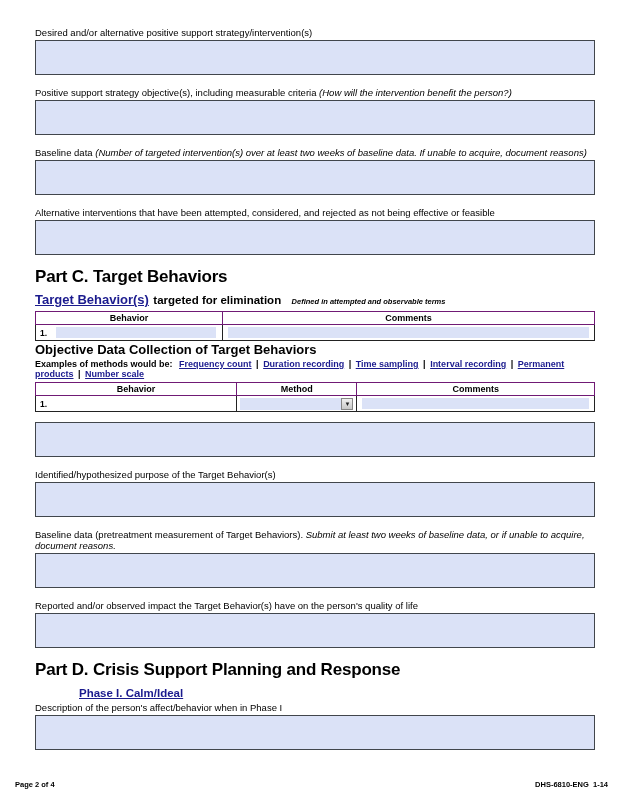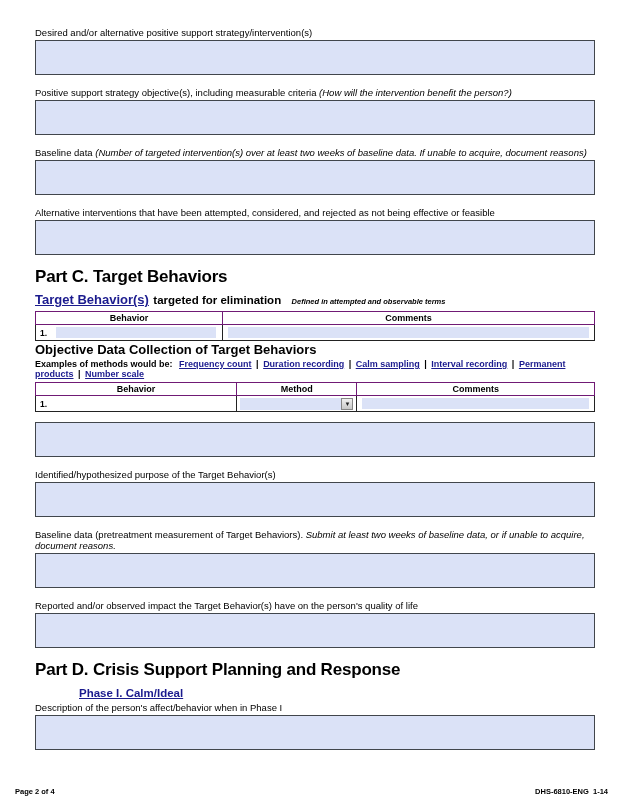--- a/index.html
+++ b/index.html
@@ -80,21 +80,21 @@
   .tbl-gap { margin-bottom: 10px; }
 
   .phase-link {
     display: inline-block;
     font-size: 11.5px; font-weight: bold;
     color: #1b1b8e; text-decoration: underline; cursor: pointer;
     margin-bottom: 3px;
   }
 
   .footer {
-    position: absolute; left: 0; right: 0; bottom: 5px;
+    position: absolute; left: 0; right: 0; bottom: 12px;
     display: flex; justify-content: space-between;
     padding: 0 17px 0 15px;
     font-size: 7.5px; font-weight: bold; white-space: pre;
   }
 </style>
 </head>
 <body>
 
 <div class="content">
 
@@ -156,21 +156,21 @@
 
 
   <div class="obj-heading">Objective Data Collection of Target Behaviors</div>
 
   <div class="methods-line">
     <span class="lead">Examples of methods would be:</span>
     <span class="lnk" style="color: rgb(27, 27, 142);">Frequency count</span>
     <span class="sep">|</span>
     <span class="lnk" style="color: rgb(27, 27, 142);">Duration recording</span>
     <span class="sep">|</span>
-    <span class="lnk" style="color: rgb(27, 27, 142);">Calm sampling</span>
+    <span class="lnk" style="color: rgb(27, 27, 142);">Time sampling</span>
     <span class="sep">|</span>
     <span class="lnk" style="color: rgb(27, 27, 142);">Interval recording</span>
     <span class="sep">|</span>
     <span class="lnk" style="color: rgb(27, 27, 142);">Permanent products</span>
     <span class="sep">|</span>
     <span class="lnk" style="color: rgb(27, 27, 142);">Number scale</span>
   </div>
 
   <table class="ftable tbl-gap">
     <colgroup>

